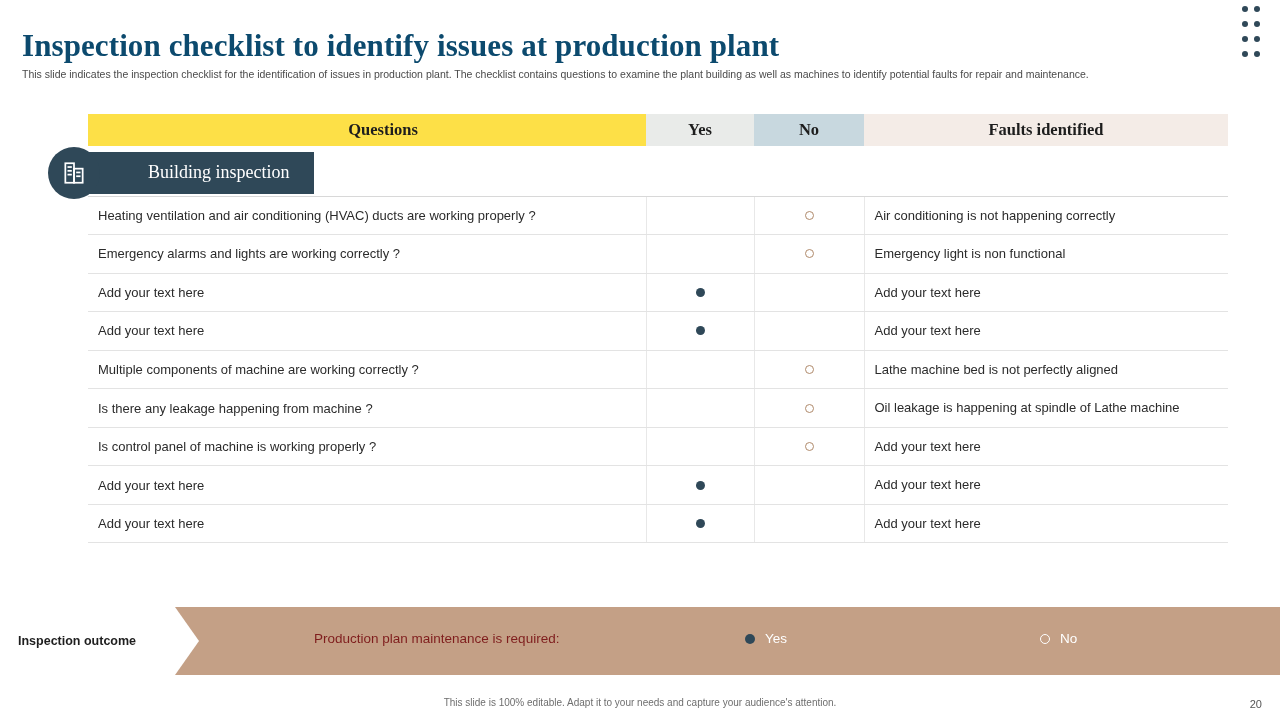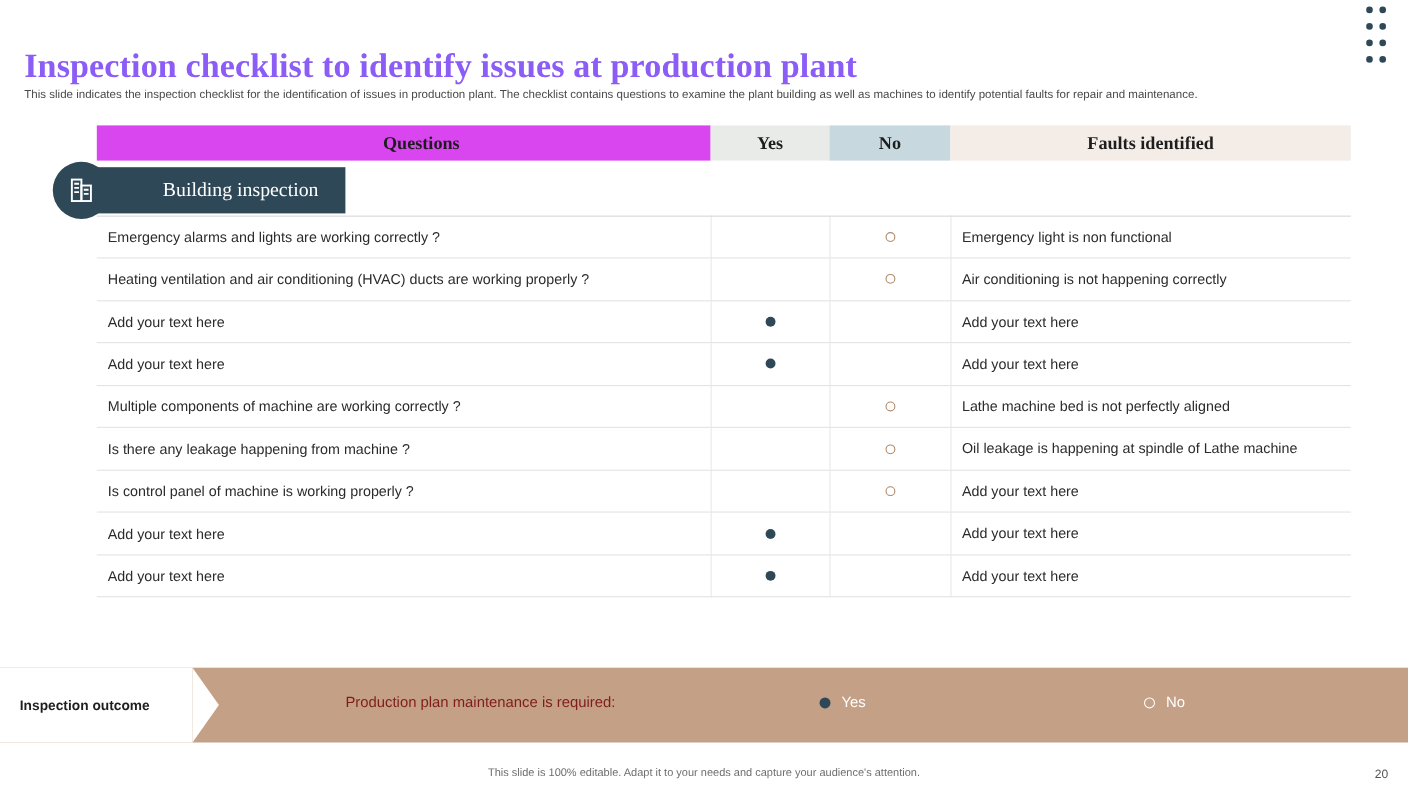--- a/index.html
+++ b/index.html
@@ -11,44 +11,44 @@
   }
   .slide { position: relative; width: 1280px; height: 720px; background:#fff; }
 
   
   .dot-grid { position: absolute; top: 6px; right: 14px; display: grid;
      grid-template-columns: repeat(2, 12px); grid-auto-rows: 15px; }
   .dot-grid span { width: 6px; height: 6px; border-radius: 50%; background:#2f4858; display:block; }
 
   
   .title {
-    position: absolute; left: 22px; top: 42px;
+    position: absolute; left: 22px; top: 28px;
     font-family: "Liberation Serif", serif;
-    font-size: 31px; font-weight: 700; color: #8b5cf6;
+    font-size: 31px; font-weight: 700; color: #0c4a6e;
     letter-spacing: .1px;
   }
   .subtitle {
-    position: absolute; left: 22px; top: 79px; width: 1232px;
+    position: absolute; left: 22px; top: 67px; width: 1232px;
     font-size: 10.5px; color: #4a4a4a; line-height: 1.4;
   }
 
   
   .table-wrap { position: absolute; left: 88px; top: 114px; width: 1140px; }
   table { border-collapse: collapse; width: 1140px; table-layout: fixed; }
   col.c-q  { width: 558px; }
   col.c-y  { width: 108px; }
   col.c-n  { width: 110px; }
   col.c-f  { width: 364px; }
 
   thead th {
     height: 32px; font-family: "Liberation Serif", serif;
     font-size: 16.5px; font-weight: 700; color:#1d1d1d; text-align:center;
     vertical-align: middle;
   }
-  th.h-q { background:#d946ef;padding-left:32px; }
+  th.h-q { background:#fde047;padding-left:32px; }
   th.h-y { background:#e9ebe9; }
   th.h-n { background:#c8d8df; }
   th.h-f { background:#f4ece7; }
   .sp { height: 4px; }
 
   tbody td {
     border-bottom: 1px solid #e3e3e3;
     font-size: 13px; color: #2b2b2b; vertical-align: middle;
   }
   td.q { padding: 10px 12px 10px 10px; border-right:1px solid #e8e8e8; }
@@ -164,30 +164,30 @@
                   <line x1="14" y1="11.5" x2="18" y2="11.5"></line>
                   <line x1="14" y1="15" x2="18" y2="15"></line>
                 </svg>
               </div>
               <span>Building inspection</span>
             </div>
           </td>
         </tr>
 
         <tr>
+          <td class="q">Heating ventilation and air conditioning (HVAC) ducts are working properly ?</td>
+          <td class="y"></td>
+          <td class="n"><span class="ring"></span></td>
+          <td class="f">Air conditioning is not happening correctly</td>
+        </tr>
+        <tr>
           <td class="q">Emergency alarms and lights are working correctly ?</td>
           <td class="y"></td>
           <td class="n"><span class="ring"></span></td>
           <td class="f">Emergency light is non functional</td>
-        </tr>
-        <tr>
-          <td class="q">Heating ventilation and air conditioning (HVAC) ducts are working properly ?</td>
-          <td class="y"></td>
-          <td class="n"><span class="ring"></span></td>
-          <td class="f">Air conditioning is not happening correctly</td>
         </tr>
         <tr>
           <td class="q">Add your text here</td>
           <td class="y"><span class="dot-filled"></span></td>
           <td class="n"></td>
           <td class="f">Add your text here</td>
         </tr>
         <tr>
           <td class="q">Add your text here</td>
           <td class="y"><span class="dot-filled"></span></td>

